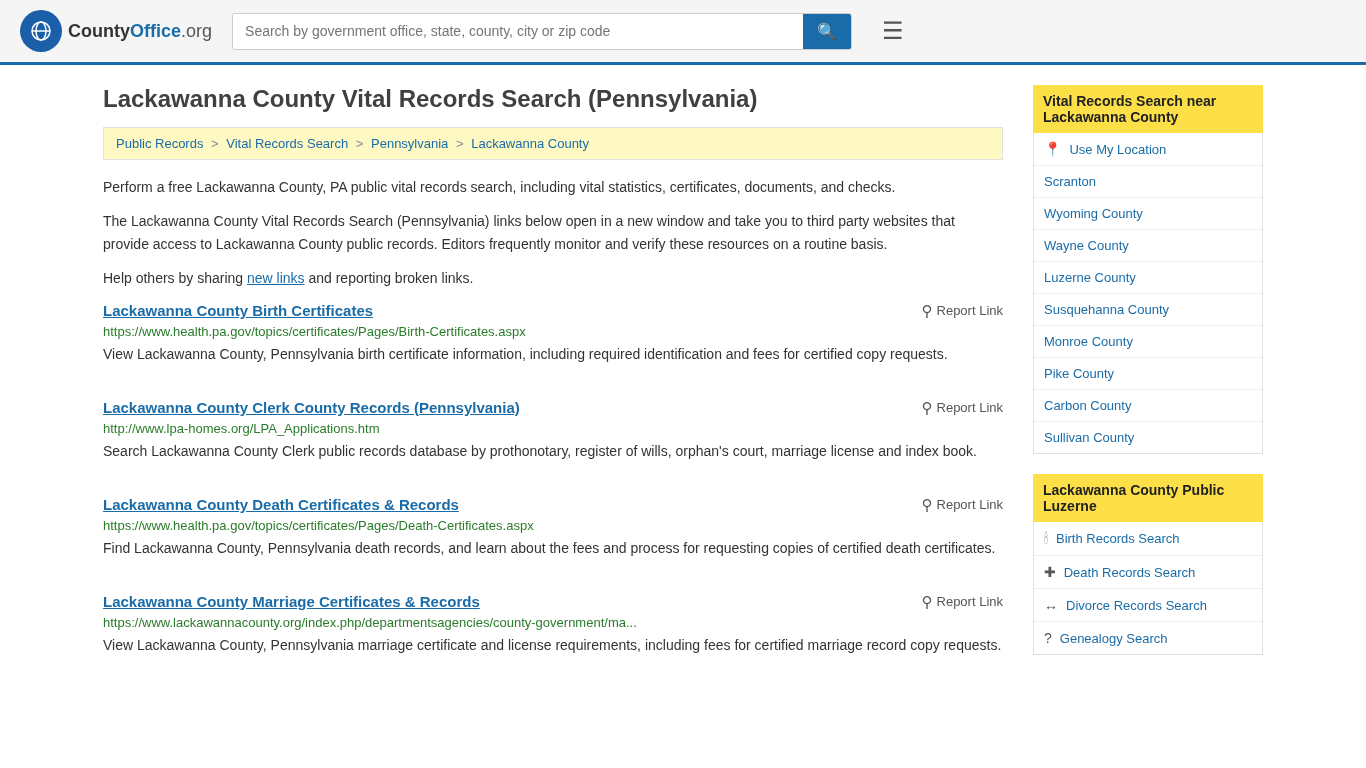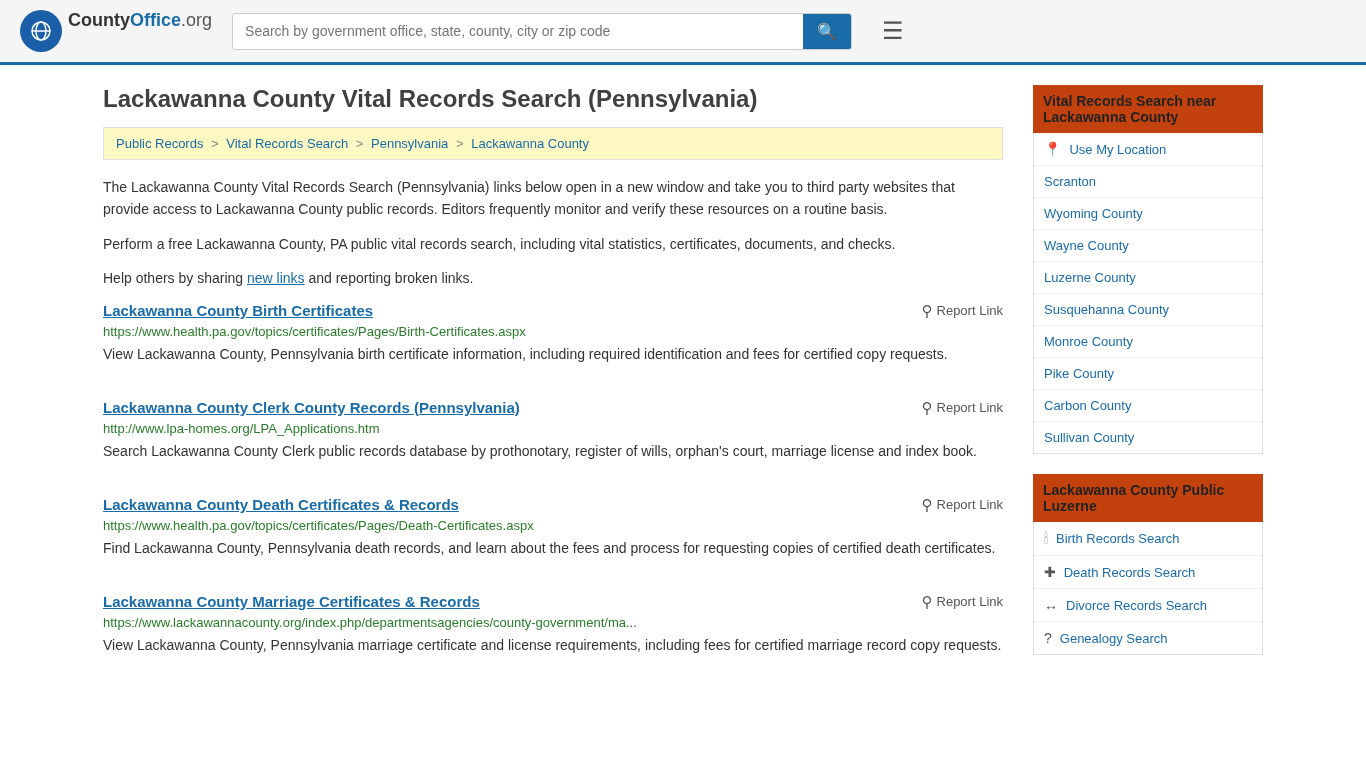--- a/index.html
+++ b/index.html
@@ -9,20 +9,21 @@
     .header {
       background: #f5f5f5;
       border-bottom: 3px solid #1a6ca8;
       padding: 10px 20px;
       display: flex;
       align-items: center;
       gap: 20px;
     }
     .logo-area {
       display: flex;
+      align-items: center;
       gap: 6px;
       text-decoration: none;
     }
     .logo-circle {
       width: 42px;
       height: 42px;
       background: #1a5fa8;
       border-radius: 50%;
       display: flex;
       align-items: center;
@@ -157,21 +158,21 @@
       font-size: 14px;
       color: #333;
       line-height: 1.5;
     }
 
     
     .sidebar-section {
       margin-bottom: 20px;
     }
     .sidebar-title {
-      background: #c2410c;
+      background: #fde047;
       padding: 8px 10px;
       font-size: 14px;
       font-weight: bold;
       color: #222;
       margin-bottom: 0;
     }
     .sidebar-list {
       list-style: none;
       border: 1px solid #e0e0e0;
       border-top: none;
@@ -230,22 +231,22 @@
     <div class="breadcrumb">
       <a href="#">Public Records</a>
       <span>&gt;</span>
       <a href="#">Vital Records Search</a>
       <span>&gt;</span>
       <a href="#">Pennsylvania</a>
       <span>&gt;</span>
       <a href="#">Lackawanna County</a>
     </div>
 
+    <p class="desc-text">Perform a free Lackawanna County, PA public vital records search, including vital statistics, certificates, documents, and checks.</p>
     <p class="desc-text">The Lackawanna County Vital Records Search (Pennsylvania) links below open in a new window and take you to third party websites that provide access to Lackawanna County public records. Editors frequently monitor and verify these resources on a routine basis.</p>
-    <p class="desc-text">Perform a free Lackawanna County, PA public vital records search, including vital statistics, certificates, documents, and checks.</p>
     <p class="desc-text">
       <span>Help others by sharing </span><a href="#">new links</a><span> and reporting broken links.</span>
     </p>
 
     <div id="results-container">
         <div class="result-card">
     <div class="result-header">
       <a class="result-title" href="#">Lackawanna County Birth Certificates</a>
       <span class="report-link">
         <span class="report-icon">⚲</span>

